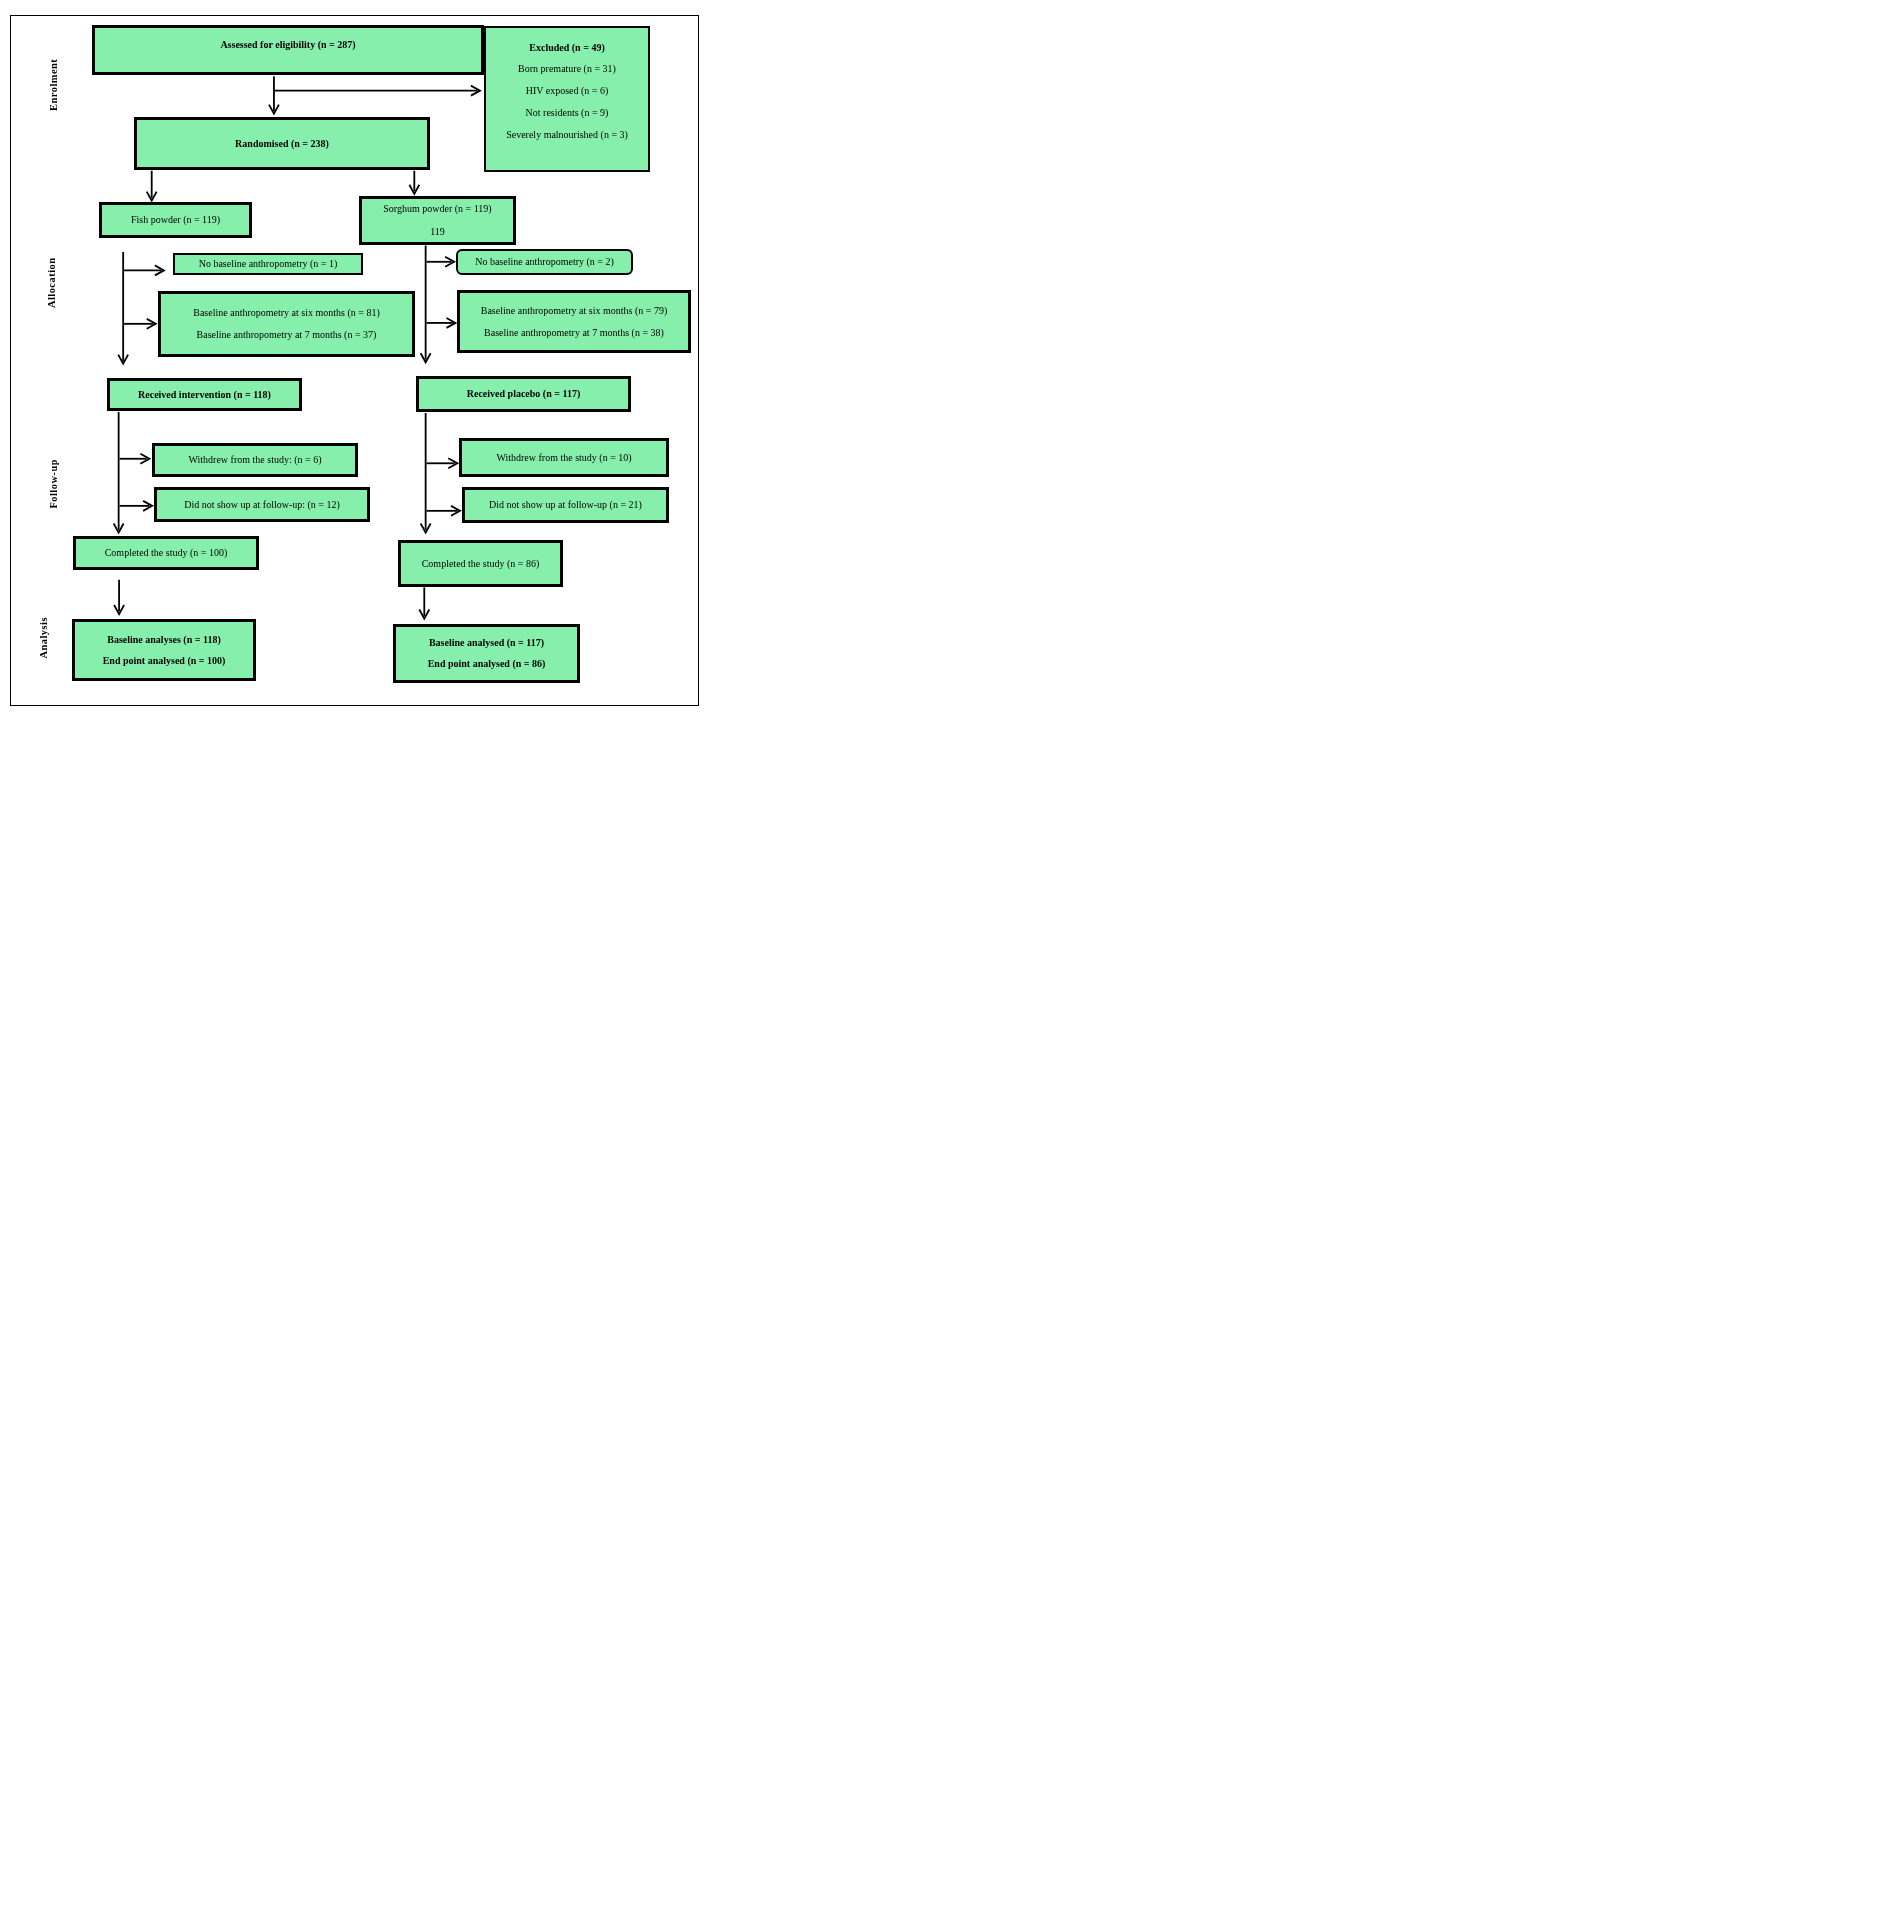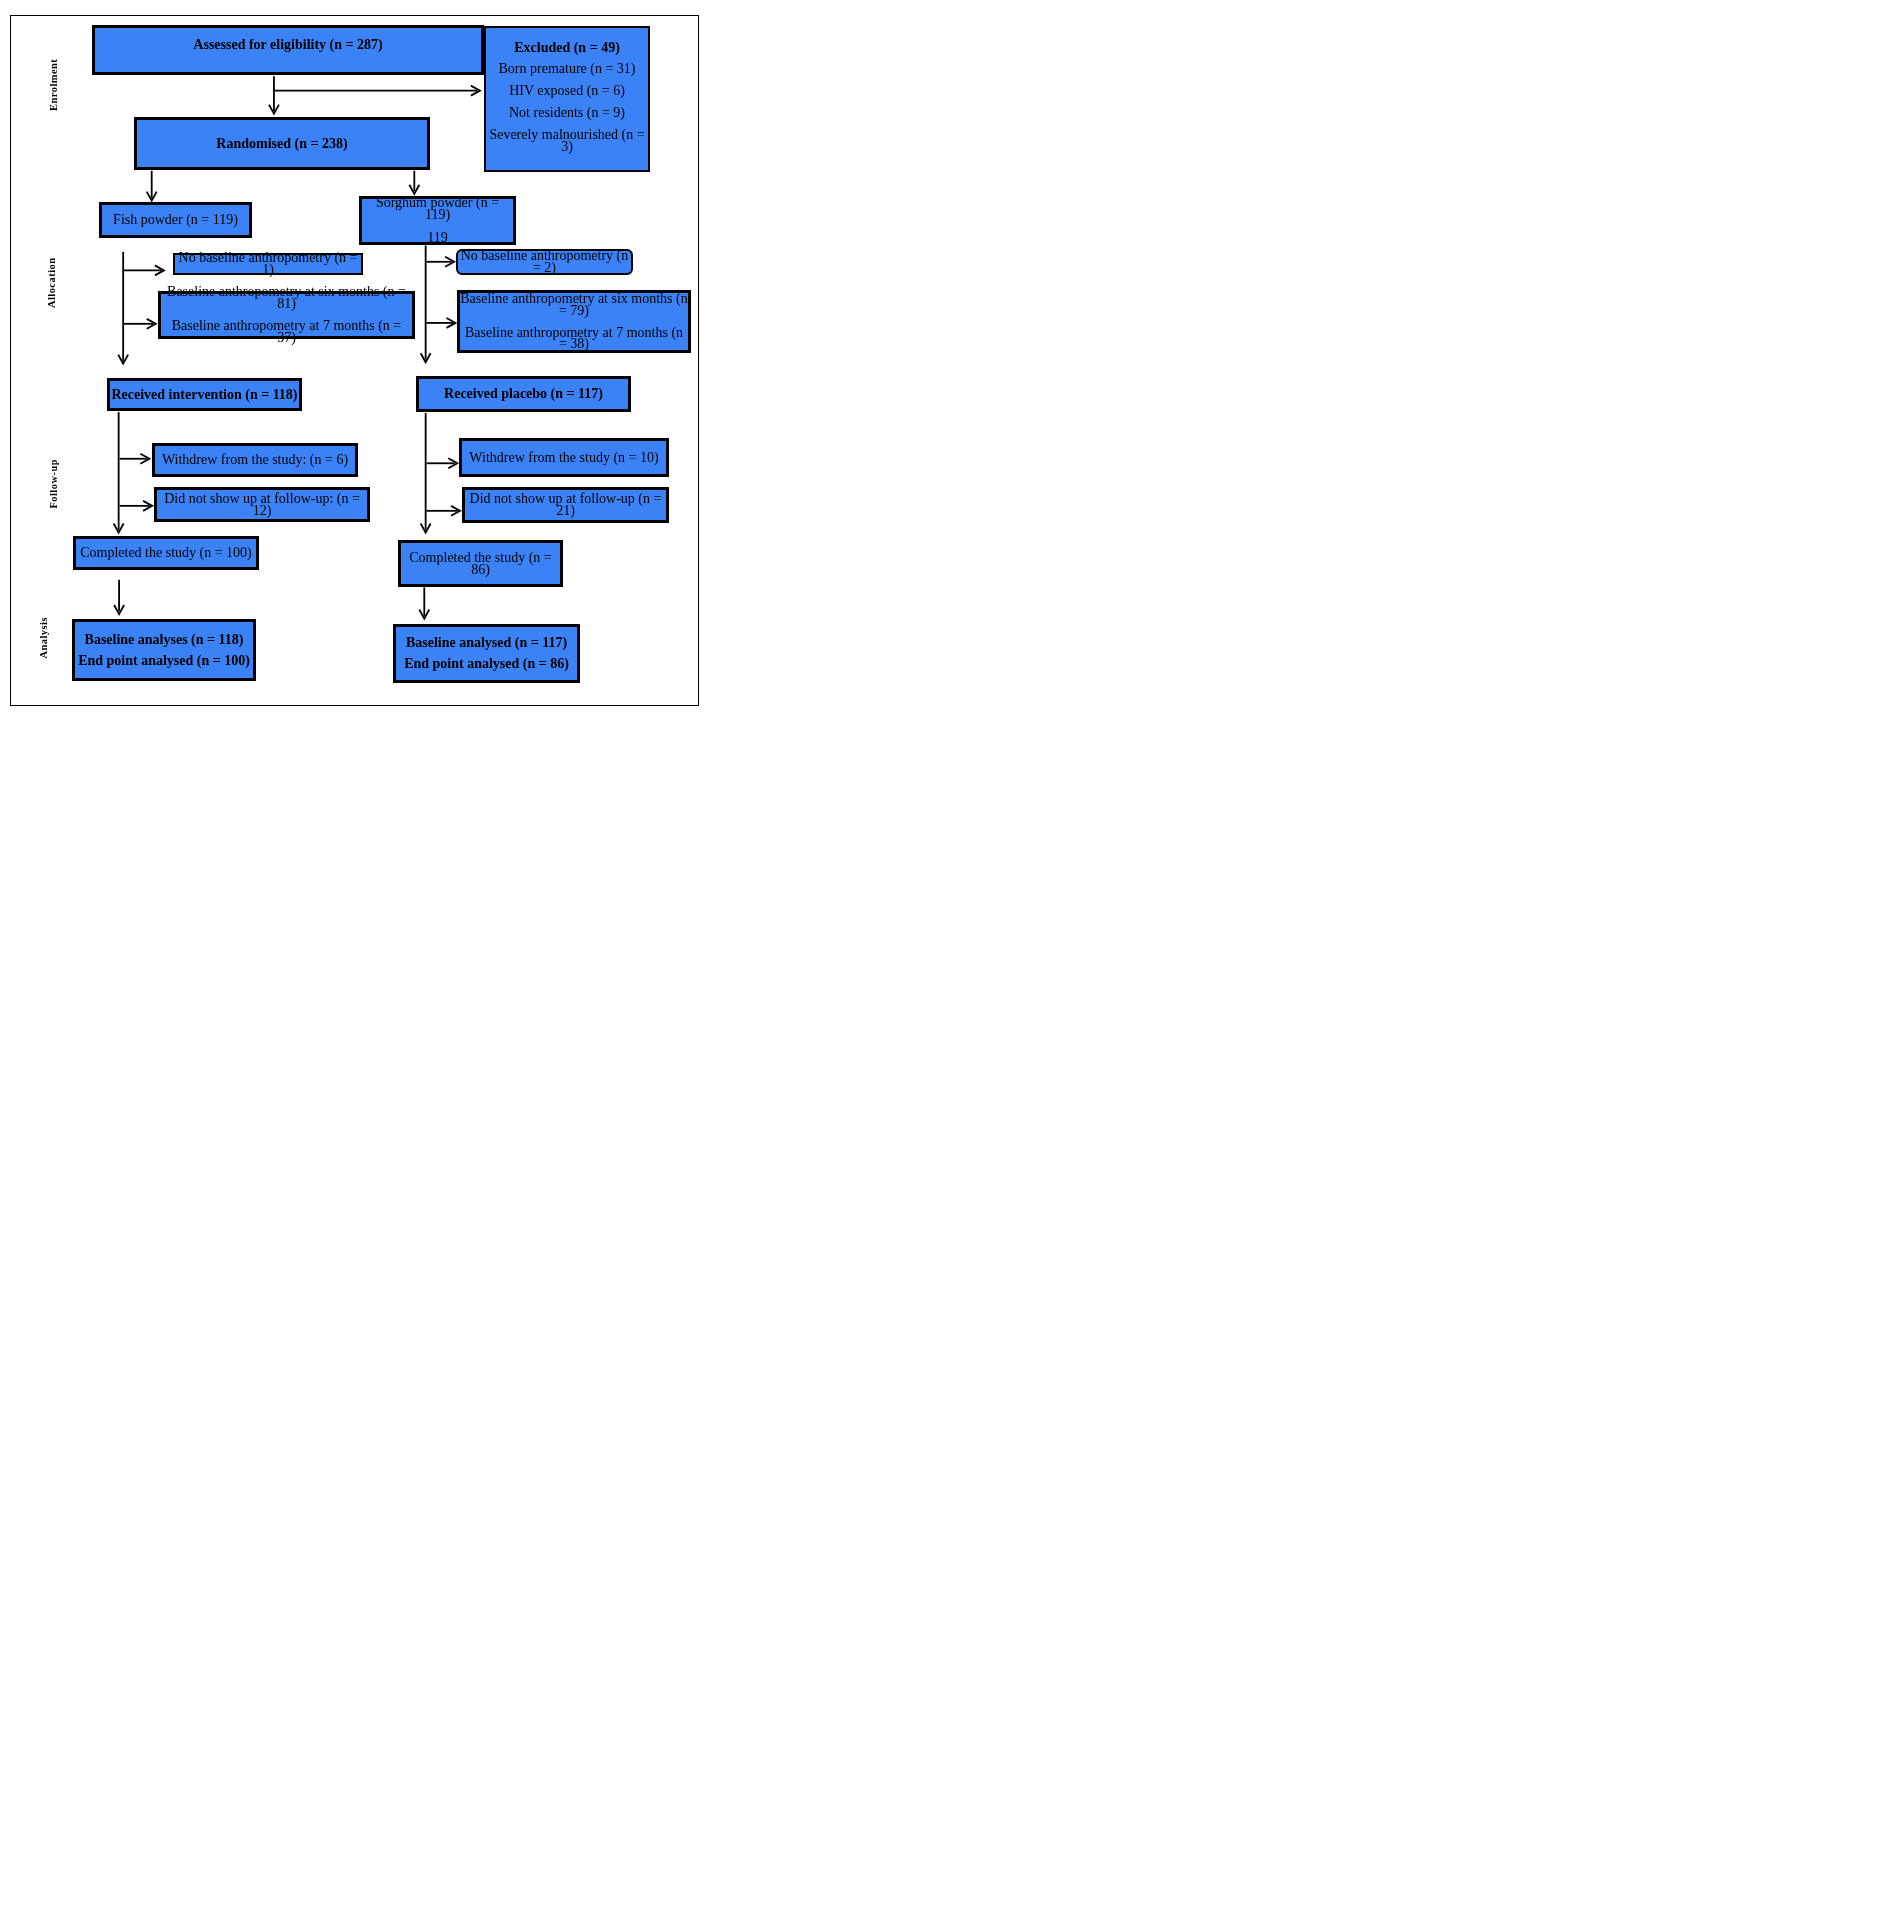--- a/index.html
+++ b/index.html
@@ -23,27 +23,27 @@
     width: 689px;
     height: 691px;
     border: 1.8px solid #000000;
     box-sizing: border-box;
     background: #ffffff;
   }
   .box {
     position: absolute;
     box-sizing: border-box;
     border: 3.2px solid #000000;
-    background: #3b82f6;
+    background: #86efac;
     display: flex;
     flex-direction: column;
     align-items: center;
     justify-content: center;
     text-align: center;
-    font-size: 14px;
+    font-size: 10px;
     line-height: 11.8px;
     z-index: 2;
   }
   .box.b6 { border-width: 2.7px; }
   .bold { font-weight: bold; }
   .top-align { justify-content: flex-start; padding-top: 11px; }
   .gap18 { row-gap: 11px; }
   .gap20 { row-gap: 9px; }
   .gap22 { row-gap: 10px; }
   .excluded-list {
@@ -104,21 +104,21 @@
 
   <div class="box" style="left:99px; top:202px; width:153px; height:36px;">Fish powder (n = 119)</div>
 
   <div class="box gap18" style="left:359px; top:196px; width:157px; height:49px;">
     <div>Sorghum powder (n = 119)</div>
     <div>119</div>
   </div>
 
   <div class="box b6" style="left:173px; top:253px; width:190px; height:22px;">No baseline anthropometry (n = 1)</div>
 
-  <div class="box gap22" style="left:158px; top:291px; width:257px; height:48px;font-family:Liberation Serif, serif;">
+  <div class="box gap22" style="left:158px; top:291px; width:257px; height:66px;font-family:Liberation Serif, serif;">
     <div>Baseline anthropometry at six months (n = 81)</div>
     <div>Baseline anthropometry at 7 months (n = 37)</div>
   </div>
 
   <div class="box b6" style="left:456px; top:249px; width:177px; height:26px;border-radius:6px;">No baseline anthropometry (n = 2)</div>
 
   <div class="box gap22" style="left:457px; top:290px; width:234px; height:63px;">
     <div>Baseline anthropometry at six months (n = 79)</div>
     <div>Baseline anthropometry at 7 months (n = 38)</div>
   </div>

